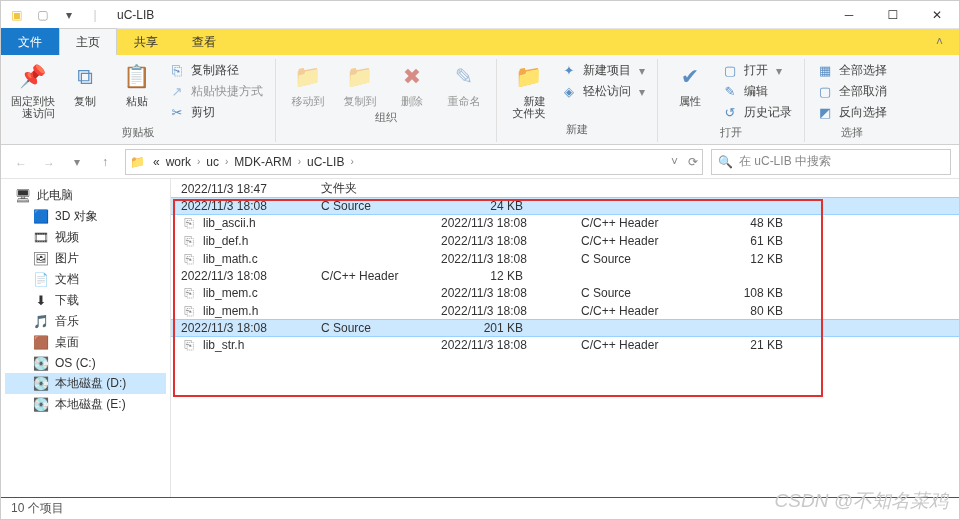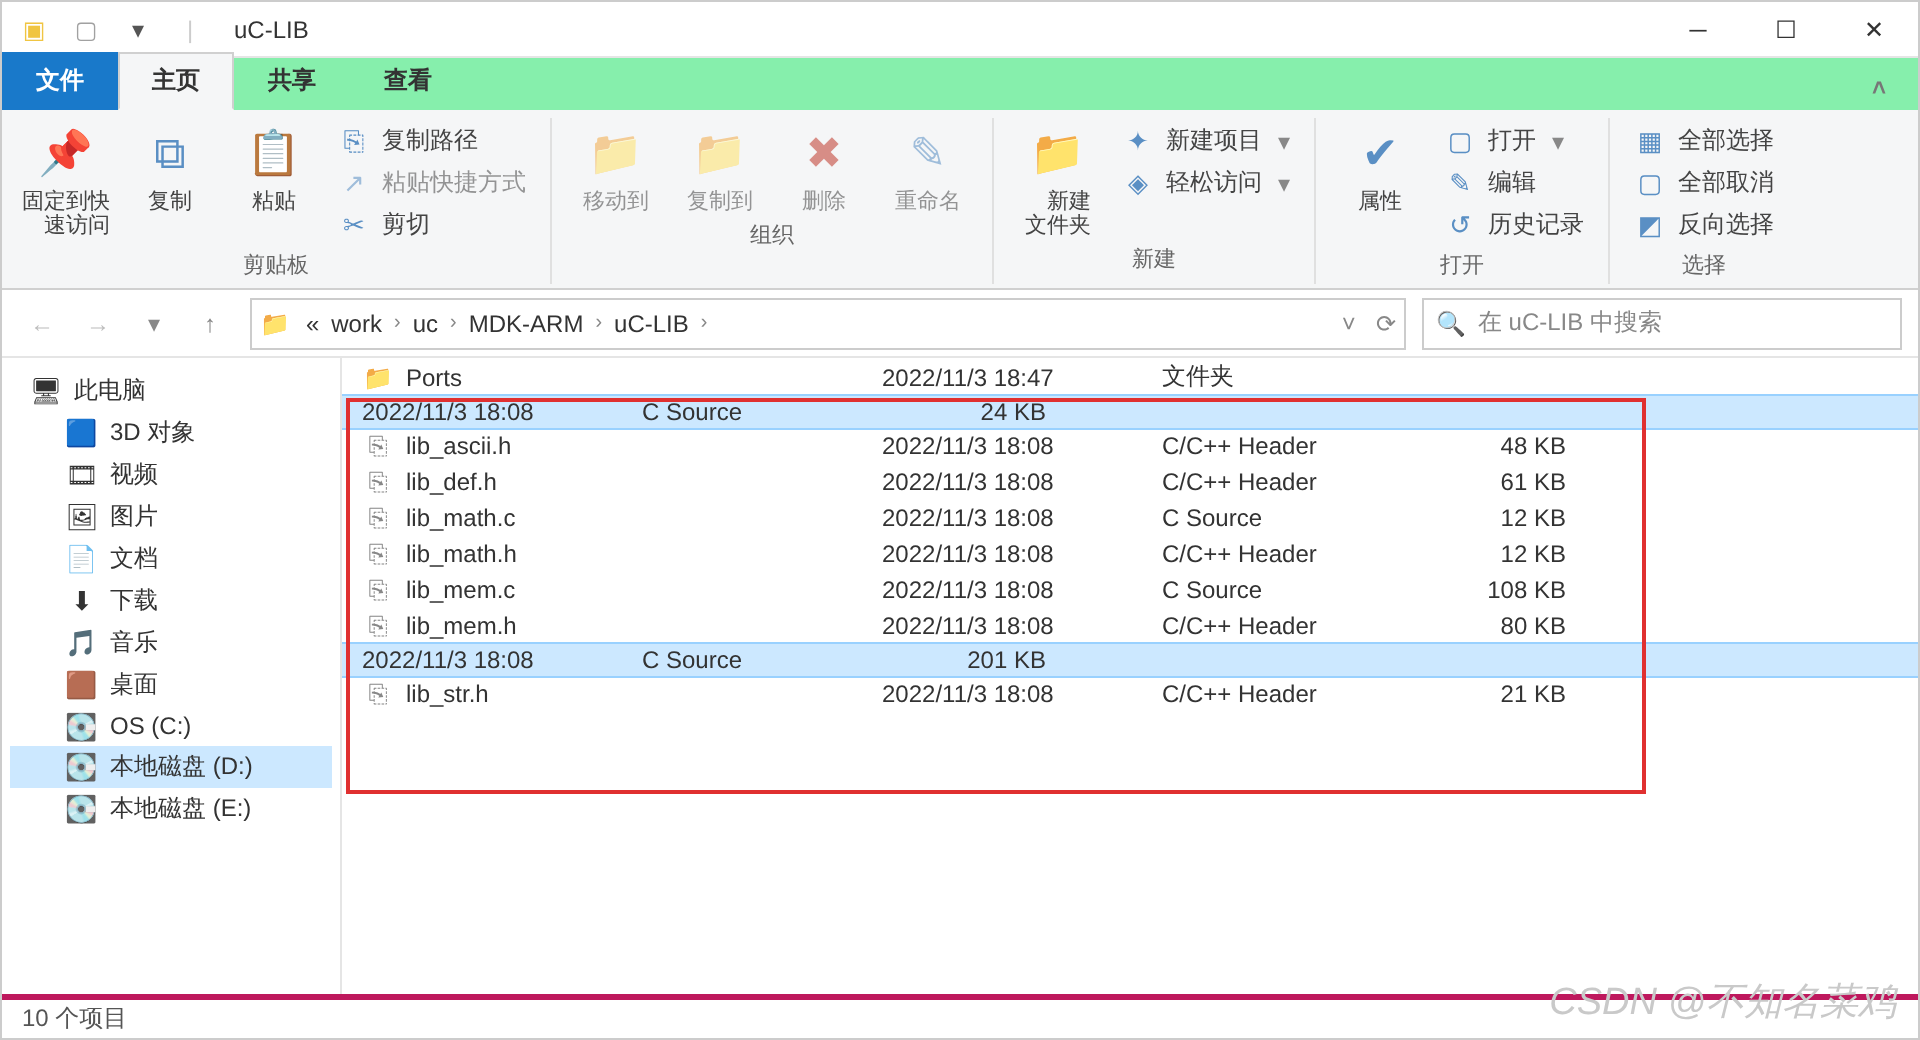--- a/index.html
+++ b/index.html
@@ -6,21 +6,21 @@
   body { width: 960px; height: 520px; background:#fff; overflow:hidden; position:relative; }
   .window { width:960px; height:520px; border:1px solid #ccc; display:flex; flex-direction:column; background:#fff; }
   
   .titlebar { height:28px; display:flex; align-items:center; background:#fff; border-bottom:1px solid #e5e5e5; }
   .titlebar .qat { display:flex; align-items:center; gap:6px; padding:0 6px; }
   .titlebar .qat .iconbtn { width:20px; height:20px; display:flex; align-items:center; justify-content:center; color:#555; }
   .titlebar .title { flex:1; text-align:left; padding-left:6px; color:#333; }
   .titlebar .winctl { display:flex; }
   .titlebar .winctl .btn { width:44px; height:28px; display:flex; align-items:center; justify-content:center; color:#333; }
 
-  .tabs { height:26px; display:flex; align-items:flex-end; background:#86efac;font-weight:bold; }
+  .tabs { height:26px; display:flex; align-items:center; background:#fde047; }
   .tabs .tab { padding:5px 16px; color:#333; border:1px solid transparent; cursor:default; }
   .tabs .tab.file { background:#1979ca; color:#fff; }
   .tabs .tab.active { background:#f5f6f7; border-color:#d0d0d0; border-bottom-color:#f5f6f7; }
   .tabs .chev { margin-left:auto; padding:4px 16px; color:#777; }
 
   .ribbon { background:#f5f6f7; border-bottom:1px solid #d0d0d0; padding:4px 0 2px; display:flex; }
   .group { display:flex; flex-direction:column; align-items:center; padding:0 8px; border-right:1px solid #e0e0e0; }
   .group:last-child { border-right:none; }
   .grow { display:flex; align-items:flex-start; gap:4px; }
   .bigbtn { display:flex; flex-direction:column; align-items:center; gap:2px; width:48px; padding:2px 2px 0; color:#444; }
@@ -55,21 +55,21 @@
   .col-date { width:140px; }
   .col-type { width:140px; }
   .col-size { width:90px; text-align:right; padding-right:28px; }
   .rows { flex:1; overflow:auto; position:relative; }
   .row { display:flex; align-items:center; padding:1px 0 1px 10px; color:#333; }
   .row.sel { background:#cce8ff; outline:1px solid #99d1ff; }
   .row .ricon { width:16px; height:16px; margin-right:6px; display:inline-flex; align-items:center; justify-content:center; color:#888; font-size:12px; }
   .row .folder { color:#f0c542; }
   .redbox { position:absolute; border:2px solid #e03030; pointer-events:none; }
 
-  .status { height:22px; border-top:3px solid #be185d; display:flex; align-items:center; padding:0 10px; color:#555; font-size:11px; }
+  .status { height:22px; border-top:1px solid #be185d; display:flex; align-items:center; padding:0 10px; color:#555; font-size:11px; }
   
   .watermark { position:absolute; right:12px; bottom:6px; color:#c9c9c9; font-size:19px; pointer-events:none; font-style:italic; }
 </style>
 </head>
 <body>
 
 <div class="window">
 
   <div class="titlebar">
     <div class="qat">
@@ -291,21 +291,20 @@
         </div>
         <div class="tnode indent">
           <span class="ticon">💽</span>
           <span>本地磁盘 (E:)</span>
         </div>
       </div>
     <div class="main">
       <div class="rows" id="rows">
         <div class="redbox" style="left:2px; top:20px; width:650px; height:198px;"></div>
       <div class="row">
-            <div class="col-name"><span class="ricon folder">📁</span><span>Ports</span></div>
             <div class="col-date">2022/11/3 18:47</div>
             <div class="col-type">文件夹</div>
             <div class="col-size"></div>
           </div>
           <div class="row sel">
             <div class="col-date">2022/11/3 18:08</div>
             <div class="col-type">C Source</div>
             <div class="col-size">24 KB</div>
           </div>
           <div class="row">
@@ -320,21 +319,20 @@
             <div class="col-type">C/C++ Header</div>
             <div class="col-size">61 KB</div>
           </div>
           <div class="row">
             <div class="col-name"><span class="ricon">⎘</span><span>lib_math.c</span></div>
             <div class="col-date">2022/11/3 18:08</div>
             <div class="col-type">C Source</div>
             <div class="col-size">12 KB</div>
           </div>
           <div class="row">
-            <div class="col-name"><span class="ricon">⎘</span><span>lib_math.h</span></div>
             <div class="col-date">2022/11/3 18:08</div>
             <div class="col-type">C/C++ Header</div>
             <div class="col-size">12 KB</div>
           </div>
           <div class="row">
             <div class="col-name"><span class="ricon">⎘</span><span>lib_mem.c</span></div>
             <div class="col-date">2022/11/3 18:08</div>
             <div class="col-type">C Source</div>
             <div class="col-size">108 KB</div>
           </div>

